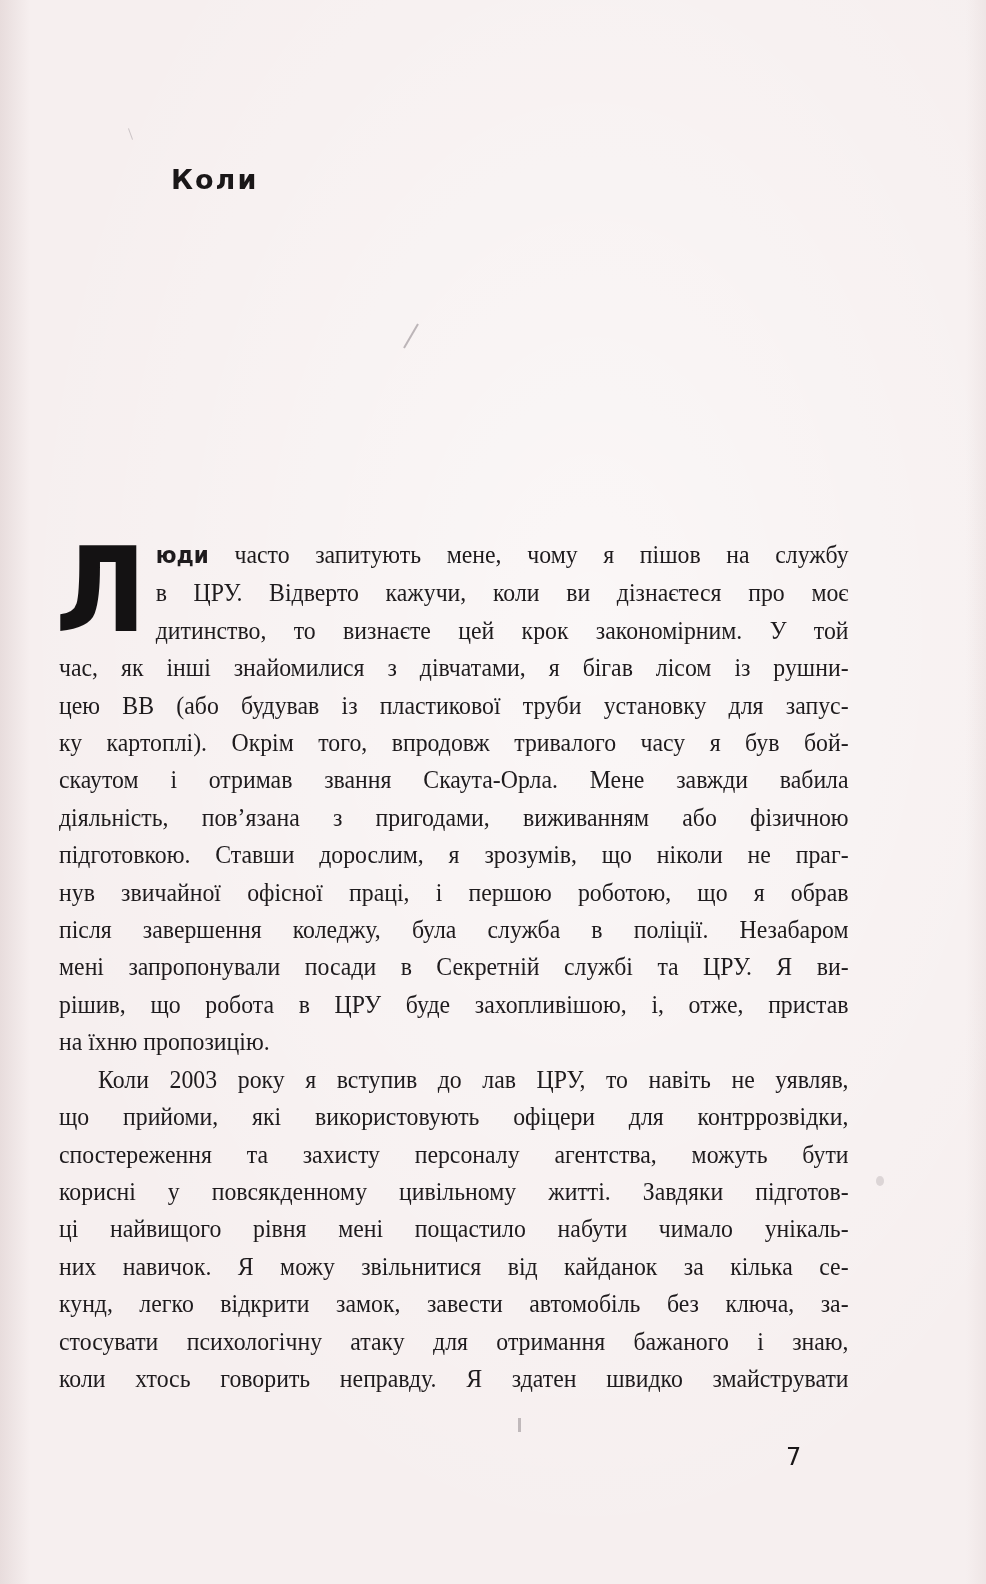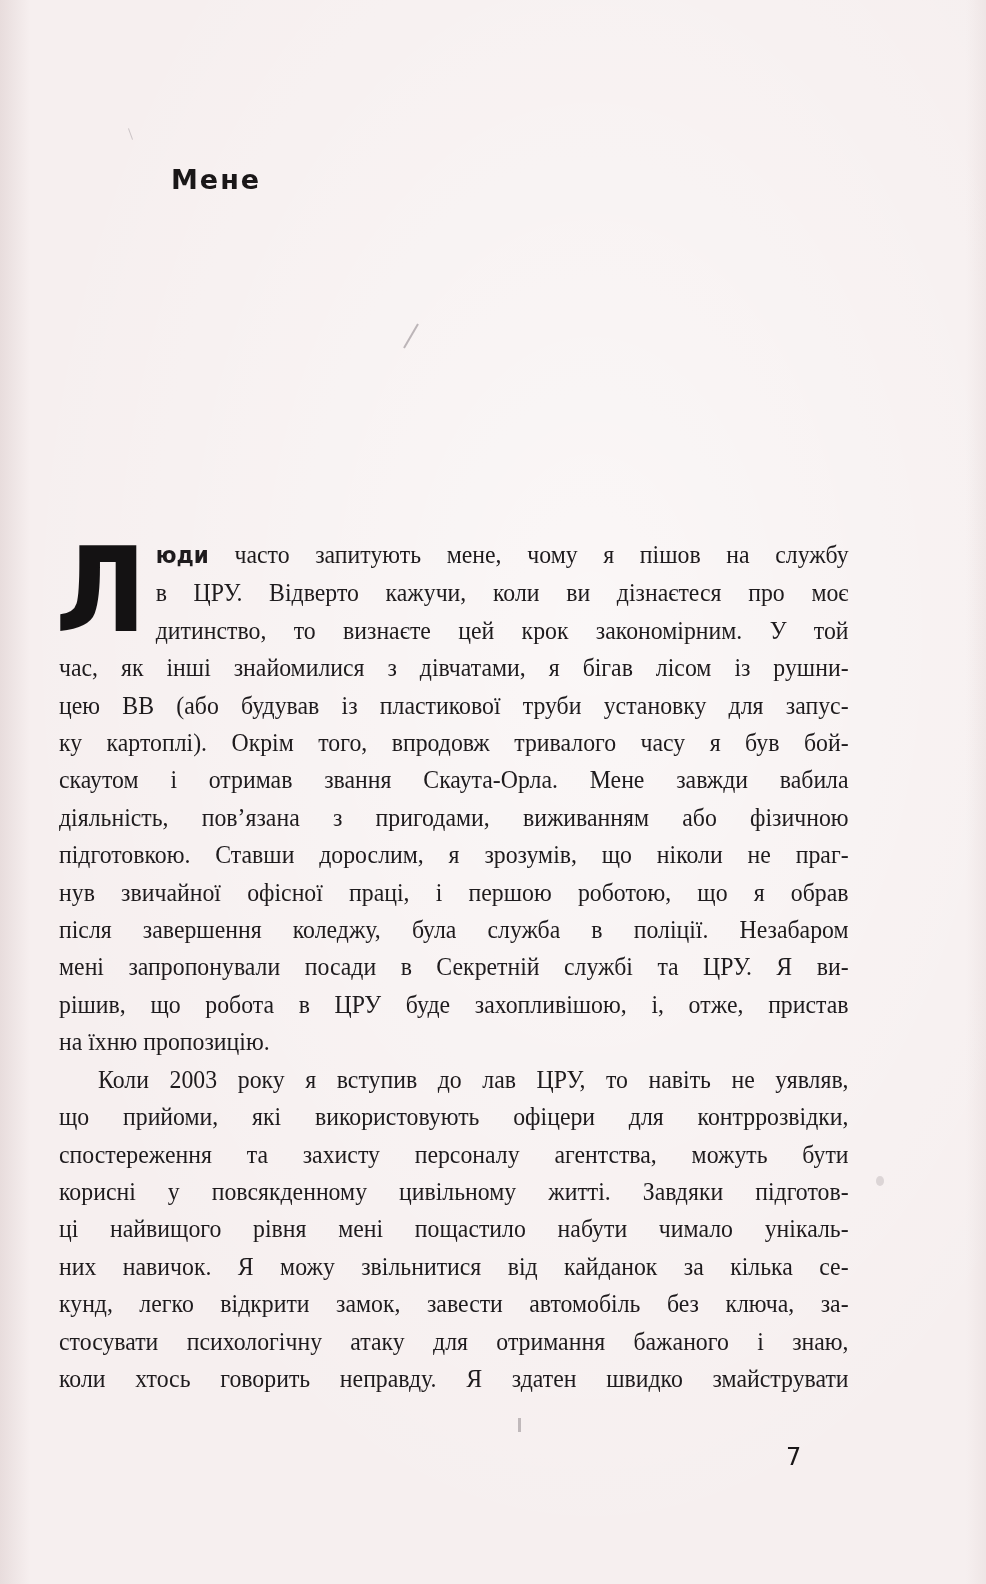--- a/index.html
+++ b/index.html
@@ -99,21 +99,21 @@
     .mark-1 { left: 410px; top: 322px; width: 2px; height: 28px; transform: rotate(30deg); }
     .mark-2 { left: 518px; top: 1418px; width: 3px; height: 14px; opacity: 0.5; }
     .mark-3 { left: 876px; top: 1176px; width: 8px; height: 10px; border-radius: 50%; opacity: 0.25; }
     .mark-4 { left: 130px; top: 128px; width: 1px; height: 12px; transform: rotate(-20deg); opacity: 0.4; }
   </style>
 </head>
 <body>
 
 <div class="page">
 
-  <h1 class="heading">Мене</h1>
+  <h1 class="heading">Коли</h1>
 
   <div class="mark mark-1"></div>
   <div class="mark mark-2"></div>
   <div class="mark mark-3"></div>
   <div class="mark mark-4"></div>
 
   <div class="body-text">
 
     <div class="para" style="position:relative;">
       <span class="dropcap">Л</span>

